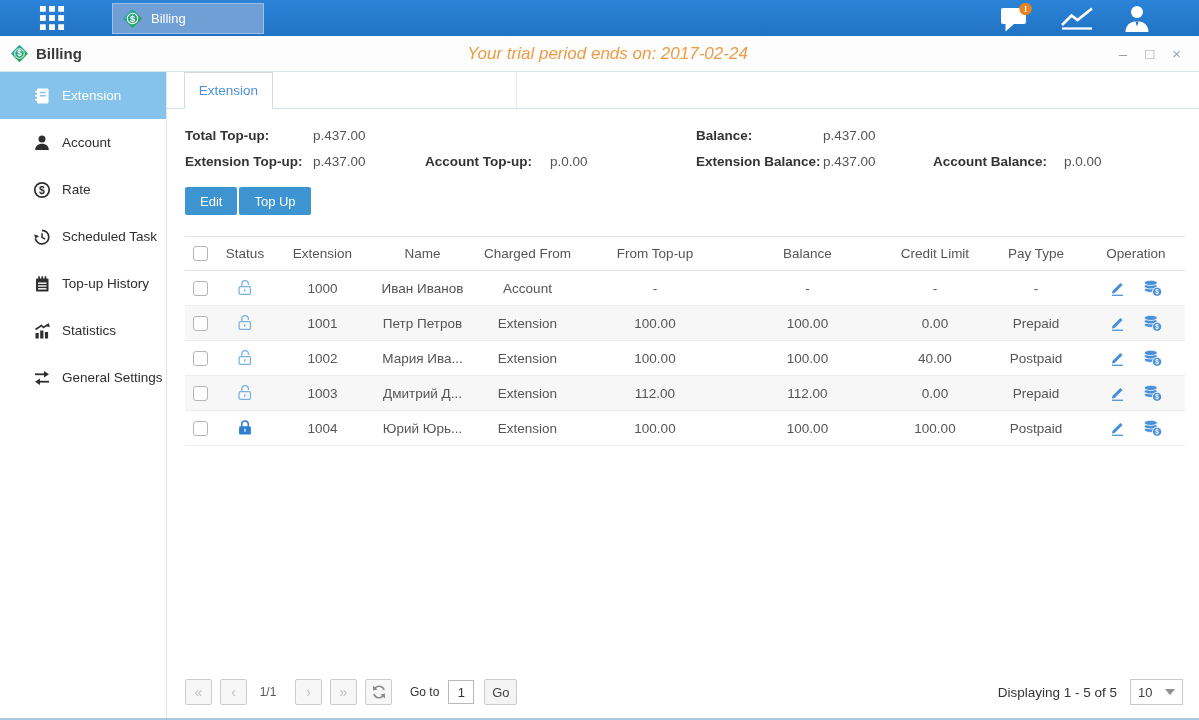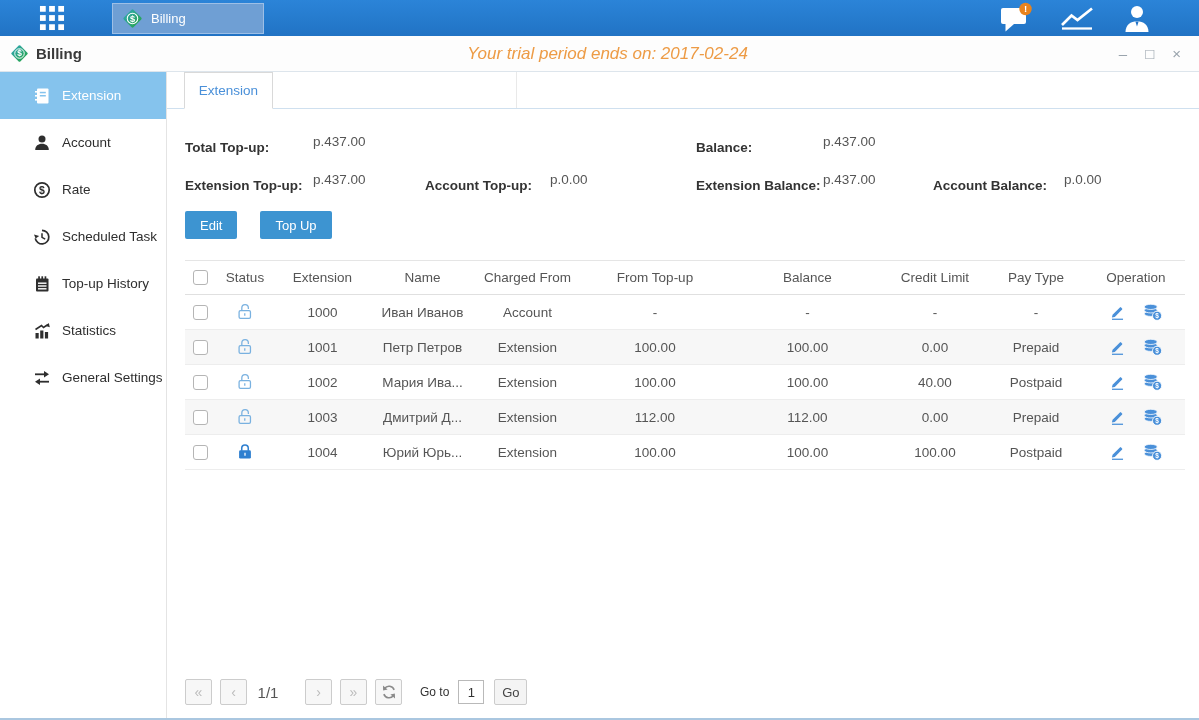--- a/index.html
+++ b/index.html
@@ -31,44 +31,44 @@
 
   .main { flex:1; display:flex; flex-direction:column; min-width:0; }
 
   
   .tabbar { height:37px; border-bottom:1px solid #cfe0ef; display:flex; align-items:stretch; padding-left:17px; flex:none; }
   .tab { min-width:89px; display:flex; align-items:center; justify-content:center; font-size:13.5px; color:#4a90d9; background:#fff; border:1px solid #d9d9d9; border-bottom:1px solid #fff; margin-bottom:-1px; cursor:pointer; }
   .tab-spacer { width:244px; border-right:1px solid #e9e9e9; }
 
   
   .summary { padding:19px 0 0 18px; display:grid; grid-template-columns:128px 112px 125px 146px 127px 110px 131px auto; row-gap:11px; font-size:13.5px; align-items:center; flex:none; }
-  .sum-label { font-weight:bold; color:#333;margin-top:12px; }
+  .sum-label { font-weight:bold; color:#333; }
   .sum-value { color:#555; }
 
   
-  .actions { margin:18px 0 0 18px; display:flex; gap:23px; flex:none;align-items:center; }
+  .actions { margin:18px 0 0 18px; display:flex; gap:2px; flex:none;align-items:center; }
   .btn { background:#3d94d1; color:#fff; border:none; border-radius:2px; font-size:13px; height:28px; padding:0 15px; cursor:pointer; font-family:inherit; }
 
   
   .table-wrap { margin:21px 16px 0 18px; flex:none; }
   table { border-collapse:collapse; width:1000px; table-layout:fixed; font-size:13.5px; color:#555; }
   thead th { height:34px; font-weight:normal; color:#555; border-top:1px solid #e5e5e5; border-bottom:1px solid #e0e0e0; text-align:center; white-space:nowrap; }
   tbody td { height:35px; text-align:center; border-bottom:1px solid #ededed; white-space:nowrap; overflow:hidden; }
   tbody tr:nth-child(even) { background:#f7f7f7; }
   .checkbox { display:inline-block; width:15px; height:15px; border:1px solid #b5b5b5; border-radius:3px; background:#fff; vertical-align:middle; cursor:pointer; }
   .op-icons { display:flex; justify-content:center; align-items:center; gap:16px; }
   .op-icon { cursor:pointer; display:flex; }
   .lock { display:inline-flex; vertical-align:middle; }
   .lock-open { color:#79b1e0; }
   .lock-closed { color:#2e7fd0; }
 
   
   .pagination { margin-top:auto; display:flex; align-items:center; padding:0 16px 13px 18px; flex:none; }
   .pg-btn { width:27px; height:26px; border:1px solid #ccc; border-radius:2px; background:#f7f7f7; color:#bcbcbc; display:flex; align-items:center; justify-content:center; font-size:14px; margin-right:8px; cursor:pointer; }
-  .pg-num { color:#555; font-size:15px; margin-right:24px; width:26px; text-align:center; }
+  .pg-num { color:#555; font-size:12px; margin-right:14px; width:26px; text-align:center; }
   .goto-label { margin:0 9px 0 10px; color:#333; font-size:12px; }
   .goto-input { width:26px; height:24px; border:1px solid #b9b9b9; text-align:center; font-size:13px; color:#333; margin-right:10px; font-family:inherit; }
   .go-btn { width:33px; height:26px; border:1px solid #ccc; border-radius:2px; background:#f4f4f4; color:#444; display:flex; align-items:center; justify-content:center; font-size:13px; cursor:pointer; }
   .pg-right { margin-left:auto; display:flex; align-items:center; gap:13px; color:#333; font-size:13.5px; }
   .page-size { width:53px; height:26px; border:1px solid #c9c9c9; background:#fff; display:flex; align-items:center; justify-content:space-between; padding:0 7px; font-size:13px; color:#444; cursor:pointer; }
   .caret { width:0; height:0; border-left:5px solid transparent; border-right:5px solid transparent; border-top:6px solid #8f8f8f; }
 </style>
 </head>
 <body>
 
@@ -508,17 +508,24 @@
           <svg width="16" height="16" viewBox="0 0 18 18">
             <path d="M14.8 6.6 A6.2 6.2 0 0 0 4 5" fill="none" stroke="#8a8a8a" stroke-width="1.8"></path>
             <polygon points="2.2,1.6 2.4,7.2 7.4,6.2" fill="#8a8a8a"></polygon>
             <path d="M3.2 11.4 A6.2 6.2 0 0 0 14 13" fill="none" stroke="#8a8a8a" stroke-width="1.8"></path>
             <polygon points="15.8,16.4 15.6,10.8 10.6,11.8" fill="#8a8a8a"></polygon>
           </svg>
         </div>
         <span class="goto-label">Go to</span>
         <input class="goto-input" value="1" style="">
         <div class="go-btn">Go</div>
+        <div class="pg-right">
+          <span>Displaying 1 - 5 of 5</span>
+          <div class="page-size">
+            <span>10</span>
+            <span class="caret"></span>
+          </div>
+        </div>
       </div>
 
     </div>
   </div>
 </div>
 
 </body></html>

